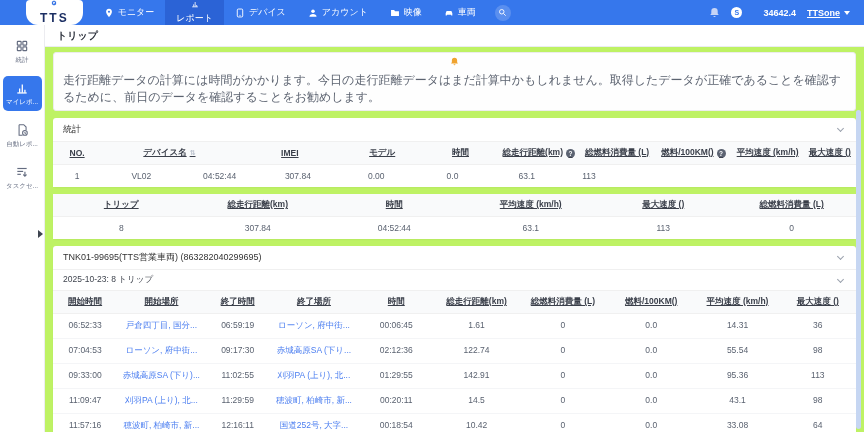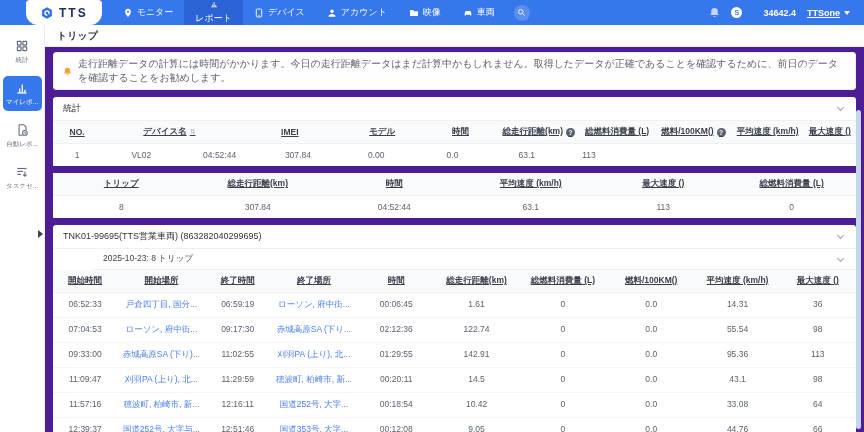--- a/index.html
+++ b/index.html
@@ -3,21 +3,21 @@
 <meta charset="utf-8">
 <style>
   * { margin:0; padding:0; box-sizing:border-box; }
   html,body { width:864px; height:432px; overflow:hidden; }
   body { font-family:"Liberation Sans","DejaVu Sans",sans-serif; background:#eef0f3; position:relative; }
 
   
   .navbar { position:absolute; top:0; left:0; width:864px; height:25px; background:#3677ec;
             display:flex; align-items:center; z-index:20; }
   .logo-box { height:25px; margin-left:26px; background:#fff; border-radius:4px 4px 12px 12px;
-              display:flex; align-items:center; gap:5px; padding:0 14px; }
+              display:flex; align-items:center; gap:5px; padding:0 14px;flex-direction:column; }
   .logo-box svg { width:14px; height:14px; }
   .logo-text { font-size:12px; font-weight:bold; letter-spacing:2px; color:#1c2f63; }
   .nav { display:flex; height:100%; margin-left:10px; }
   .nav-item { display:flex; align-items:center; gap:4px; padding:0 11px; color:#fff;
               font-size:9px; cursor:pointer; }
   .nav-item.active { background:#2b63d6;flex-direction:column; }
   .nav-item svg { width:10px; height:10px; }
   .nav-search { width:16px; height:16px; border-radius:50%; background:rgba(255,255,255,0.18);
                 display:flex; align-items:center; justify-content:center; margin-left:8px; cursor:pointer; }
   .nav-search svg { width:9px; height:9px; }
@@ -36,34 +36,34 @@
              padding-top:9px; gap:7px; z-index:10; }
   .side-item { width:39px; padding:5px 1px 4px; border-radius:5px; display:flex; flex-direction:column;
                align-items:center; gap:3px; color:#646c80; font-size:6.5px; cursor:pointer; }
   .side-item svg { width:14px; height:14px; }
   .side-item.active { background:#3677ec; color:#fff; }
   .collapse-handle { position:absolute; left:38px; top:230px; width:0; height:0;
                      border-top:4px solid transparent; border-bottom:4px solid transparent;
                      border-left:5px solid #3e4450; cursor:pointer; z-index:15; }
 
   
-  .main { position:absolute; top:25px; left:45px; right:0; bottom:0; background:#4c1d95; overflow:hidden; }
+  .main { position:absolute; top:25px; left:45px; right:0; bottom:0; background:#bef264; overflow:hidden; }
   .title-bar { background:#fff; height:22px; display:flex; align-items:center; padding-left:12px;
                border-bottom:1px solid #ebedf0; }
   .page-title { font-size:10px; font-weight:bold; color:#2a2f3a; }
 
   .notice { margin:5px 8px 7px; background:#fefefe; border:1px solid #ececec; border-radius:3px;
-            padding:4px 9px; display:flex; align-items:center; gap:6px; font-size:10px; color:#5c6370; }
+            padding:4px 9px; display:flex; align-items:center; gap:6px; font-size:12px; color:#5c6370;flex-direction:column; }
   .notice svg { width:9px; height:9px; flex:0 0 auto; color:#f0a32f; }
 
   .card { margin:0 8px 7px; background:#fff; border-radius:3px; box-shadow:0 1px 2px rgba(0,0,0,0.04); }
   .card-header { display:flex; justify-content:space-between; align-items:center; padding:5px 10px;
                  font-size:9px; color:#333; border-bottom:1px solid #f0f0f0; cursor:pointer; }
   .card-subheader { display:flex; justify-content:space-between; align-items:center; padding:4px 10px;
-                    font-size:8.5px; color:#40454f; border-bottom:1px solid #f0f0f0; cursor:pointer;margin-left:40px; }
+                    font-size:8.5px; color:#40454f; border-bottom:1px solid #f0f0f0; cursor:pointer; }
   .chev { width:5px; height:5px; border-right:1.2px solid #9aa1ad; border-bottom:1.2px solid #9aa1ad;
           transform:rotate(45deg); margin-right:3px; margin-top:-2px; }
   .card.trips { min-height:222px; margin-bottom:0; }
 
   
   .thead { display:flex; background:#f9fafb; border-bottom:1px solid #f0f0f0; }
   .th { padding:5px 3px; font-size:8.5px; font-weight:bold; color:#3a3f4a; display:flex;
         align-items:center; justify-content:center; gap:3px; overflow:hidden; white-space:nowrap;text-decoration:underline; }
   .trow { display:flex; border-bottom:1px solid #f4f5f7; background:#fff; }
   .trow:last-child { border-bottom:none; }

